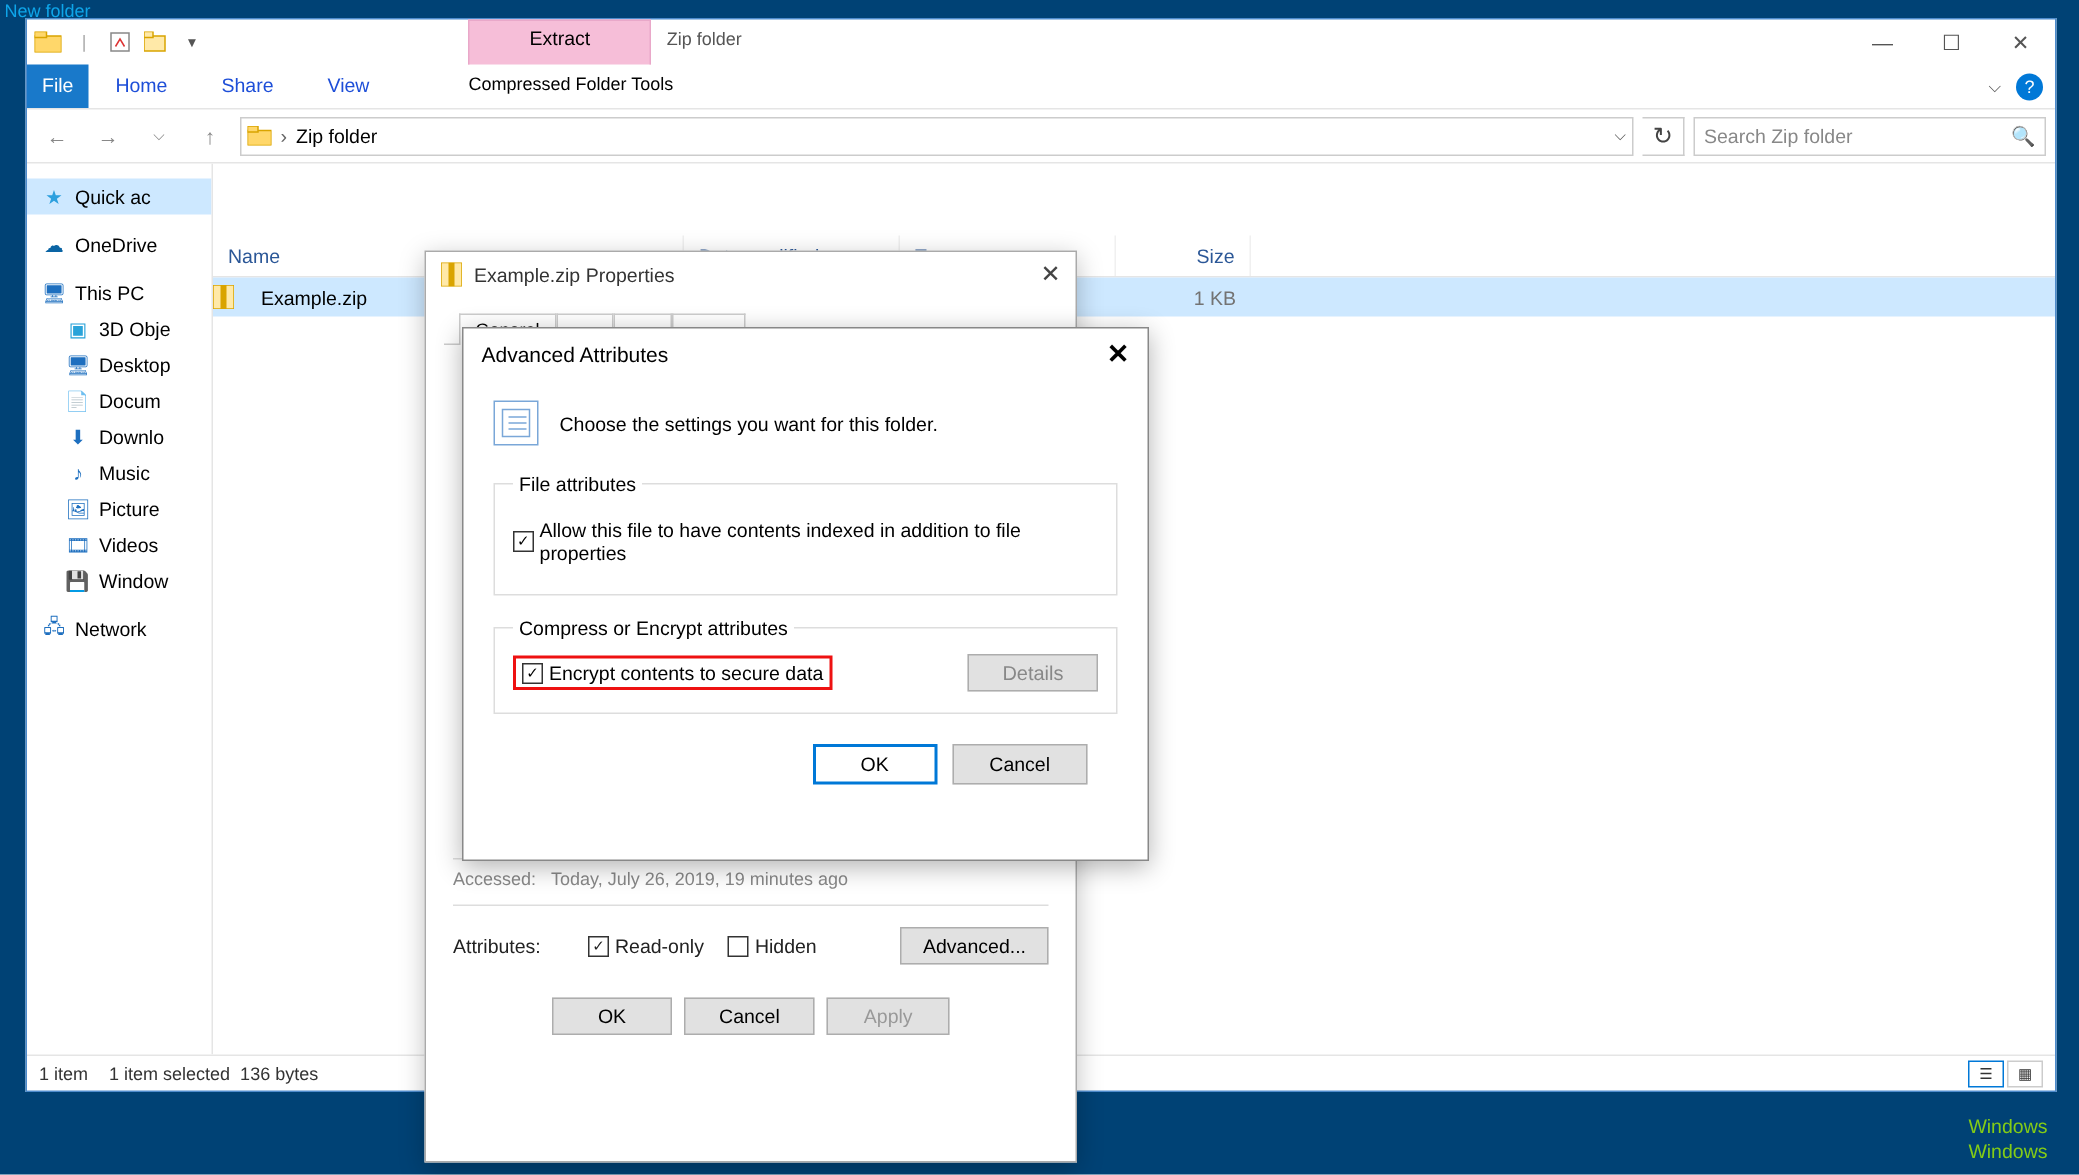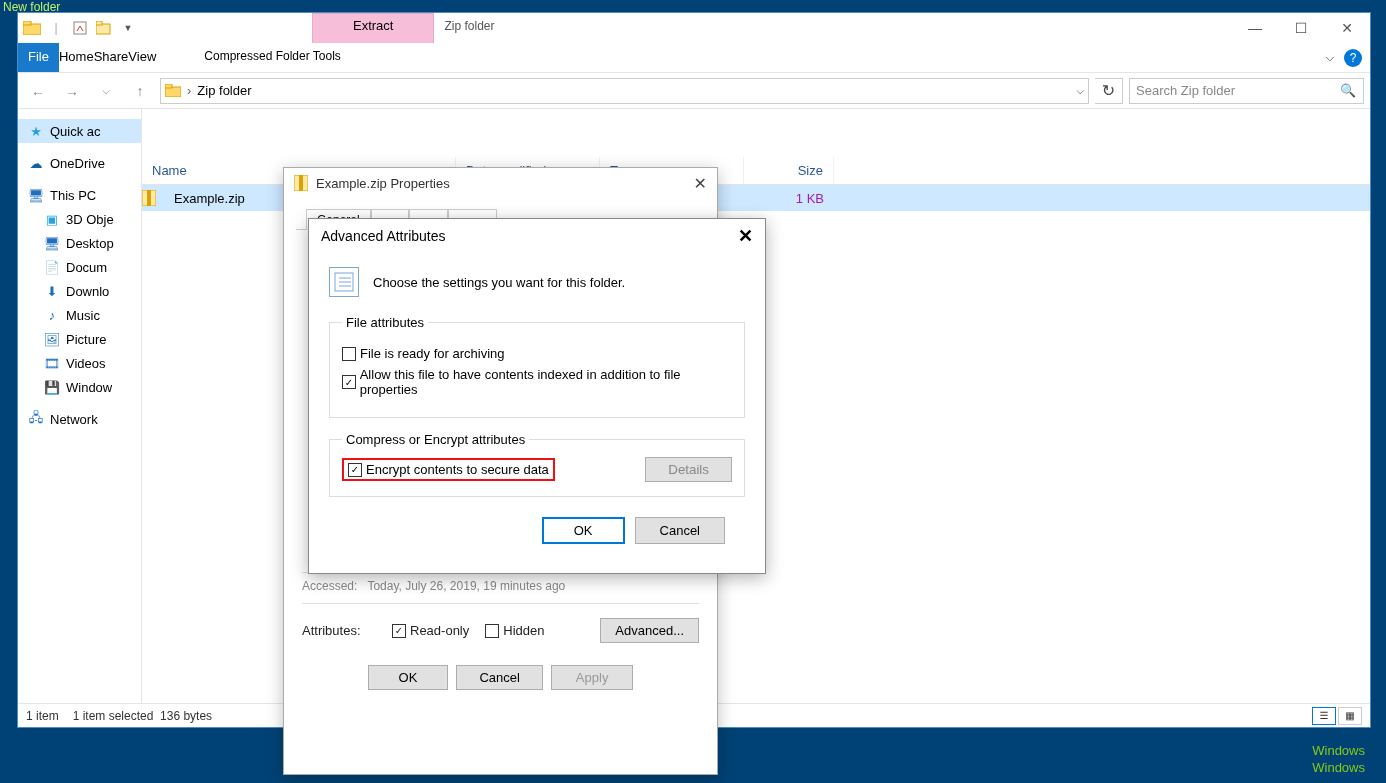--- a/index.html
+++ b/index.html
@@ -1,34 +1,34 @@
 <!DOCTYPE html>
 <html><head>
 <meta charset="utf-8">
 <style>
 * { box-sizing: border-box; margin: 0; padding: 0; font-family: "Segoe UI", Tahoma, sans-serif; }
 body { background: #004275; width: 1386px; height: 783px; overflow: hidden; position: relative; }
 
-.parent-title { position: absolute; top: 0; left: 0; color: #bef264; font-size: 12px; padding: 0 3px; }
+.parent-title { position: absolute; top: 0; left: 0; color: #0ea5e9; font-size: 12px; padding: 0 3px; }
 
 .explorer {
   position: absolute; top: 12px; left: 17px; width: 1354px; height: 716px;
   background: #fff; border: 1px solid #4d8bcc; display: flex; flex-direction: column;
 }
 .titlebar { height: 30px; display: flex; align-items: stretch; font-size: 12px; }
 .qat { display: flex; align-items: center; gap: 6px; padding-left: 5px; }
 .qat-icon { width: 18px; height: 18px; display: inline-flex; align-items: center; justify-content: center; }
 .tb-tab { background: #f6bed8; border: 1px solid #e9a8c9; border-bottom: none; padding: 4px 40px; margin-left: 175px; font-size: 13px; }
 .tb-tab-label { padding: 6px 10px; color: #555; }
 .ctrls { margin-left: auto; display: flex; }
 .ctrl { width: 46px; display: flex; align-items: center; justify-content: center; color: #555; font-size: 14px; }
 
 .ribbon { height: 30px; display: flex; align-items: stretch; border-bottom: 1px solid #e5e5e5; font-size: 13px; }
 .file-tab { background: #1979ca; color: #fff; padding: 6px 10px; }
-.rb-tab { padding: 6px 0; color: #000000; }
+.rb-tab { padding: 6px 18px; color: #1d4ed8; }
 .rb-tools { padding: 6px 24px; font-size: 12px; }
 .rb-right { margin-left: auto; display: flex; align-items: center; padding-right: 8px; gap: 10px; color: #555; }
 .help-circle { width: 18px; height: 18px; border-radius: 50%; background: #0078d7; color: #fff; font-size: 12px; display: flex; align-items: center; justify-content: center; }
 
 .addrbar { height: 36px; display: flex; align-items: center; padding: 4px 6px; gap: 6px; border-bottom: 1px solid #e5e5e5; }
 .nav-arrow { width: 28px; text-align: center; color: #888; font-size: 14px; }
 .addr { flex: 1; border: 1px solid #ccc; height: 26px; display: flex; align-items: center; padding: 0 4px; gap: 6px; font-size: 13px; }
 .addr .chev { color: #666; }
 .refresh { border: 1px solid #ccc; border-left: none; width: 28px; height: 26px; display: flex; align-items: center; justify-content: center; color: #444; }
 .search { border: 1px solid #ccc; height: 26px; width: 235px; display: flex; align-items: center; padding: 0 6px; color: #888; font-size: 13px; justify-content: space-between; }
@@ -42,21 +42,21 @@
 .si-ico { width: 16px; height: 16px; display: inline-flex; align-items: center; justify-content: center; }
 
 .content { flex: 1; display: flex; flex-direction: column; }
 .cols { display: flex; border-bottom: 1px solid #e5e5e5; font-size: 13px; color: #2b5797; }
 .col { padding: 6px 10px; border-right: 1px solid #f0f0f0; margin-top: 48px; }
 .c-name { width: 314px; } .c-date { width: 144px; } .c-type { width: 144px; } .c-size { width: 90px; text-align: right; }
 .row { display: flex; font-size: 13px; background: #cde8ff; height: 26px; align-items: center; }
 .cell-name { width: 314px; display: flex; align-items: center; gap: 18px; }
 .cell-date { width: 144px; padding-left: 10px; color: #333; }
 .cell-type { width: 144px; padding-left: 10px; color: #333; }
-.cell-size { width: 90px; text-align: right; padding-right: 10px; color: #a21caf; }
+.cell-size { width: 90px; text-align: right; padding-right: 10px; color: #737373; }
 
 .status { height: 24px; border-top: 1px solid #e5e5e5; display: flex; align-items: center; font-size: 12px; color: #333; padding: 0 8px; gap: 14px; }
 .status .right { margin-left: auto; display: flex; gap: 2px; }
 .view-btn { width: 24px; height: 18px; border: 1px solid #ccc; display: flex; align-items: center; justify-content: center; font-size: 10px; }
 .view-btn.active { border-color: #0078d7; }
 
 
 .props {
   position: absolute; top: 167px; left: 283px; width: 435px; height: 608px;
   background: #fff; border: 1px solid #aaa; box-shadow: 0 4px 16px rgba(0,0,0,.25);
@@ -311,24 +311,20 @@
             <line x1="6" y1="7" x2="18" y2="7" stroke="#7aa7d8"></line>
             <line x1="6" y1="11" x2="18" y2="11" stroke="#7aa7d8"></line>
             <line x1="6" y1="15" x2="18" y2="15" stroke="#7aa7d8"></line>
           </svg>
       </div>
       <span>Choose the settings you want for this folder.</span>
     </div>
     <fieldset>
       <legend>File attributes</legend>
       <div class="fchk">
-        <span class="chk"></span>
-        <span>File is ready for archiving</span>
-      </div>
-      <div class="fchk">
         <span class="chk">✓</span>
         <span>Allow this file to have contents indexed in addition to file properties</span>
       </div>
     </fieldset>
     <fieldset>
       <legend>Compress or Encrypt attributes</legend>
       <div class="ce-row">
         <span class="encrypt-hl">
           <span class="chk">✓</span>
           <span>Encrypt contents to secure data</span>

